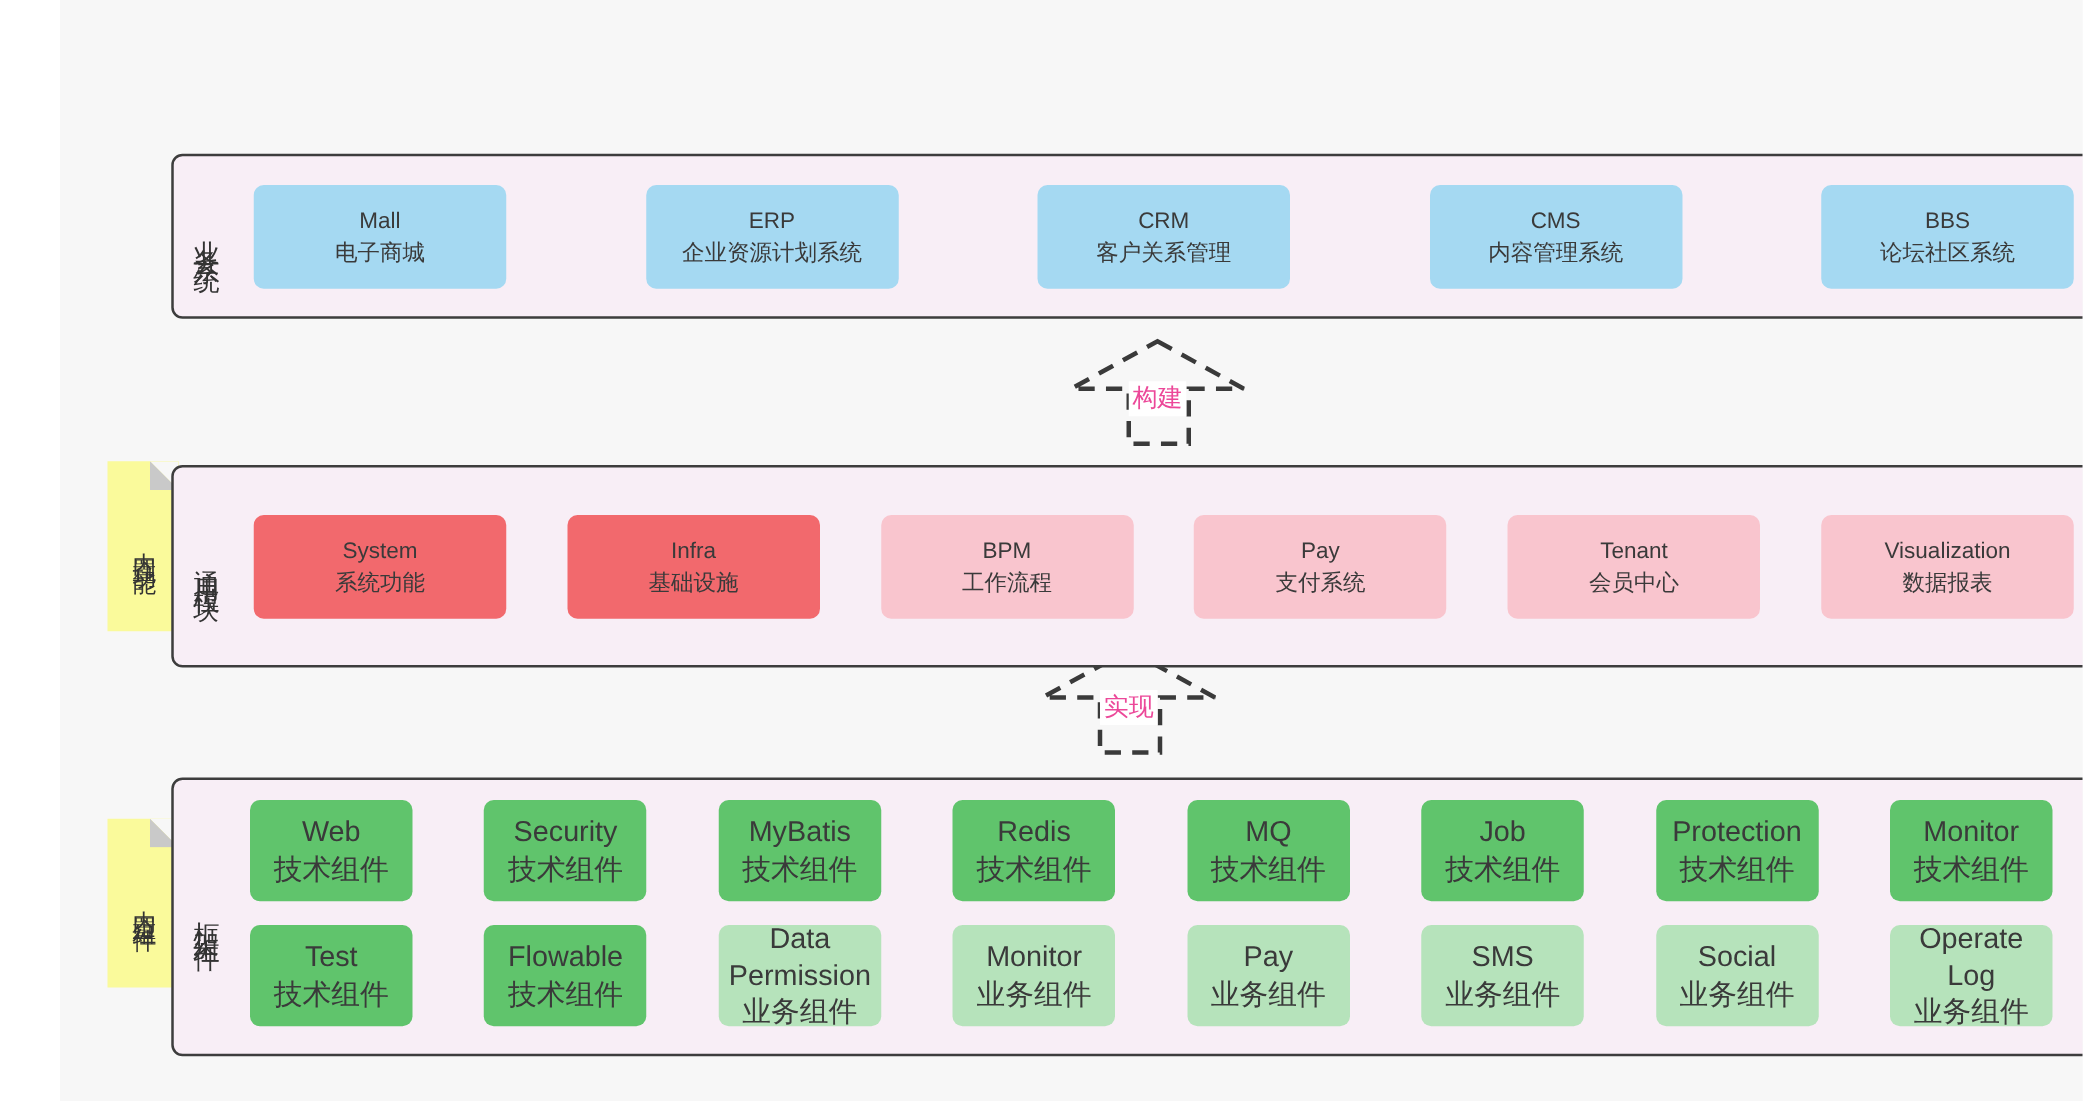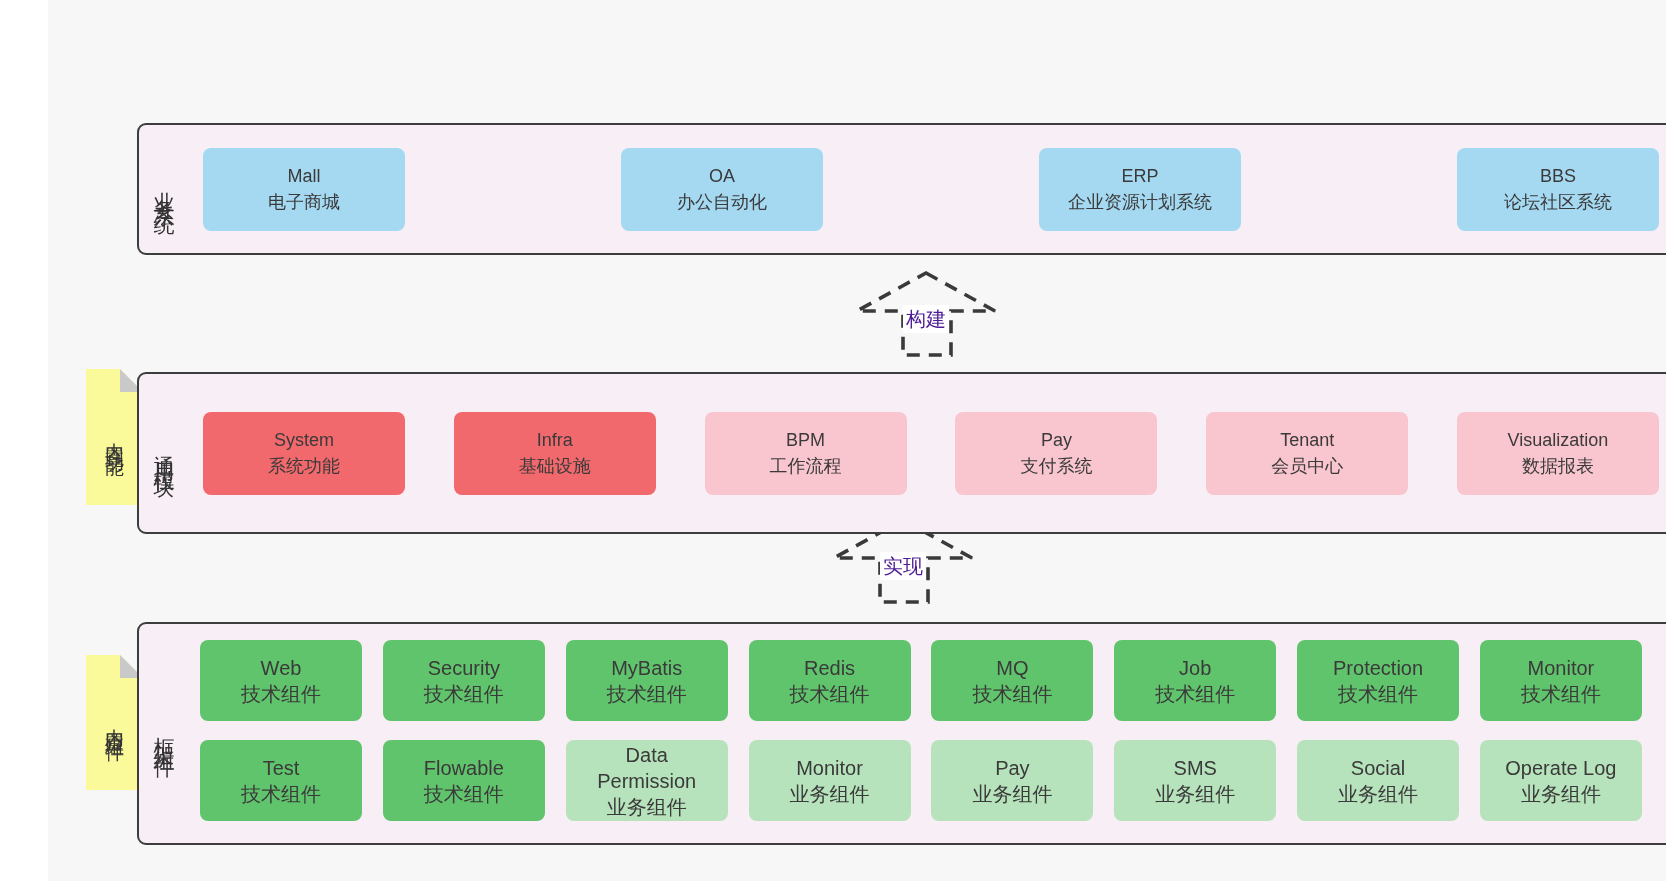--- a/index.html
+++ b/index.html
@@ -35,21 +35,21 @@
   .box {
     border-radius:8px; box-sizing:border-box;
     display:flex; flex-direction:column; justify-content:center; align-items:center;
     text-align:center; line-height:1.45; padding:4px 12px;
   }
   .boxes-6 .box { width:202px; height:83px; font-size:18px; padding:4px 6px; }
   .boxes-col {
     position:absolute; left:61px; right:31px; top:16px; bottom:22px;
     display:flex; flex-direction:column; justify-content:space-between;
   }
-  .boxes-8 .box { width:162px; height:81px; font-size:20px; line-height:1.3; padding:2px 14px; }
+  .boxes-8 .box { width:130px; height:81px; font-size:23px; line-height:1.3; padding:2px 14px; }
 
   .c-blue   { background:var(--blue,#a5d9f2); }
   .c-red    { background:var(--red,#f2696d); }
   .c-pink   { background:var(--pink,#f9c5ce); }
   .c-gdark  { background:var(--green-dark,#60c46c); }
   .c-glight { background:var(--green-light,#b6e3bb); }
 
   
   .sticky {
     position:absolute; width:57px; background:var(--sticky-bg,#fafa9b);
@@ -68,21 +68,21 @@
   #arrow-build     { left:805px; top:269px; }
   #arrow-implement { left:782px; top:516px; }
   .arrow svg { display:block; }
   .arrow path {
     fill:none; stroke:var(--arrow-stroke,#3a3a3a);
     stroke-width:3.6; stroke-dasharray:13 9;
   }
   .arrow-label {
     position:absolute; left:50%; top:50px; transform:translate(-50%,-50%);
     background:#ffffff; padding:2px 3px; font-size:20px; line-height:1.2;
-    white-space:nowrap; color:#4c1d95;
+    white-space:nowrap; color:#ec4899;
   }
 </style>
 </head>
 <body>
 
 <div class="canvas">
 
   <div class="sticky" id="sticky-modules">
     <span class="fold">
         <span class="fold-outer"></span>
@@ -99,26 +99,30 @@
   </div>
 
   <section class="band" id="band-business">
     <span class="vtext band-label">业务系统</span>
     <div class="boxes boxes-6">
       <div class="box c-blue">
         <span>Mall</span>
         <span>电子商城</span>
       </div>
       <div class="box c-blue">
-        <span>OA</span>
-        <span>办公自动化</span>
-      </div>
-      <div class="box c-blue">
         <span>ERP</span>
         <span>企业资源计划系统</span>
+      </div>
+      <div class="box c-blue">
+        <span>CRM</span>
+        <span>客户关系管理</span>
+      </div>
+      <div class="box c-blue">
+        <span>CMS</span>
+        <span>内容管理系统</span>
       </div>
       <div class="box c-blue">
         <span>BBS</span>
         <span>论坛社区系统</span>
       </div>
     </div>
   </section>
 
   <div class="arrow" id="arrow-build">
     <svg viewBox="0 0 146 90" width="146" height="90">

